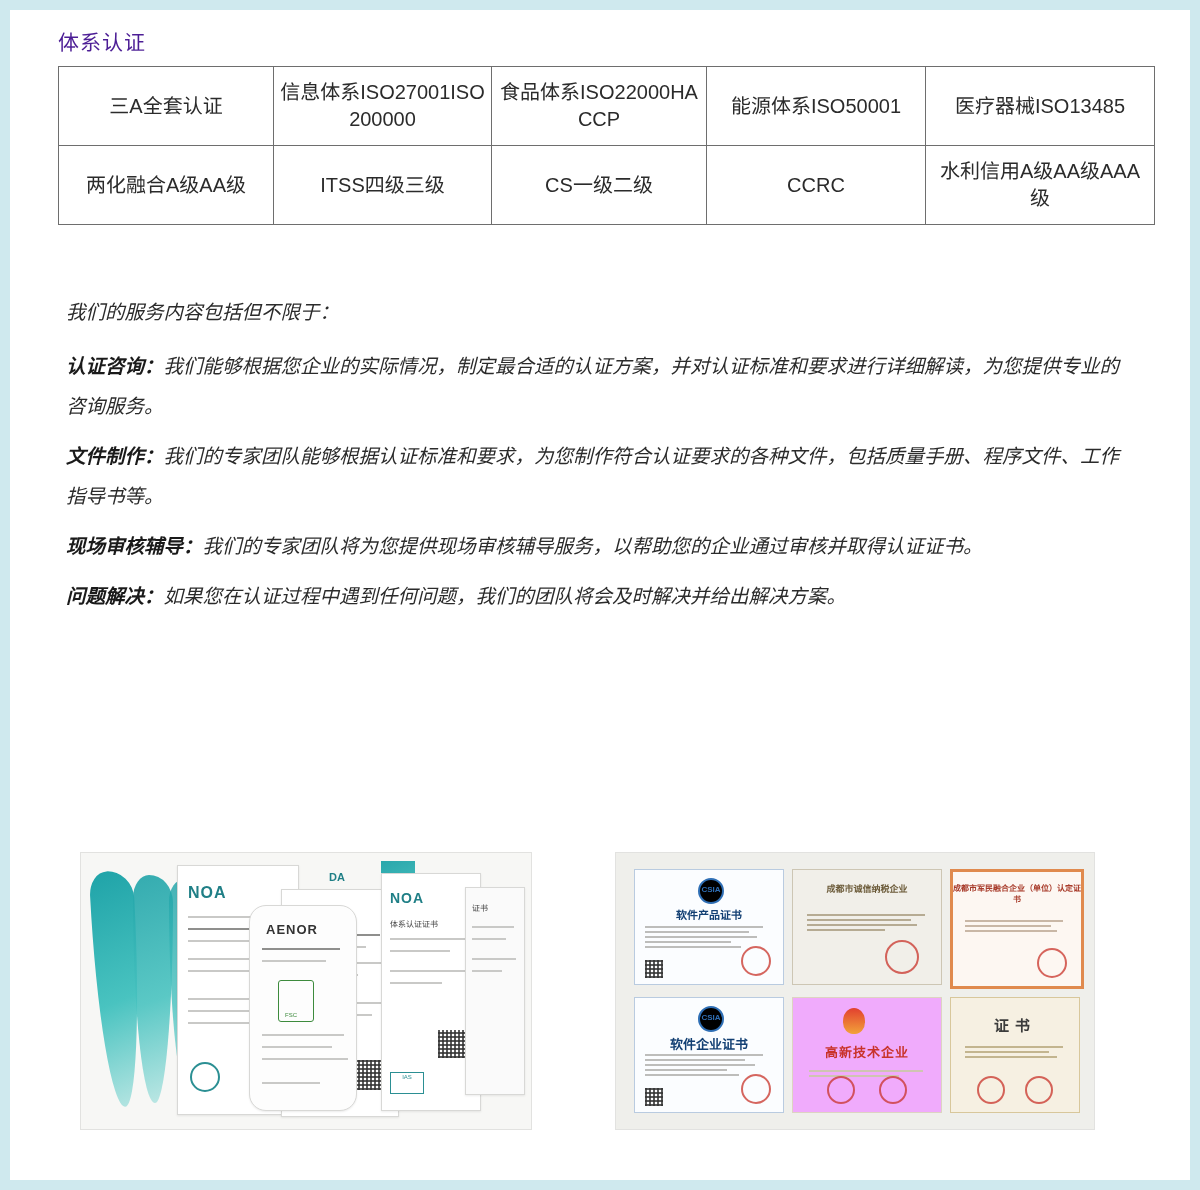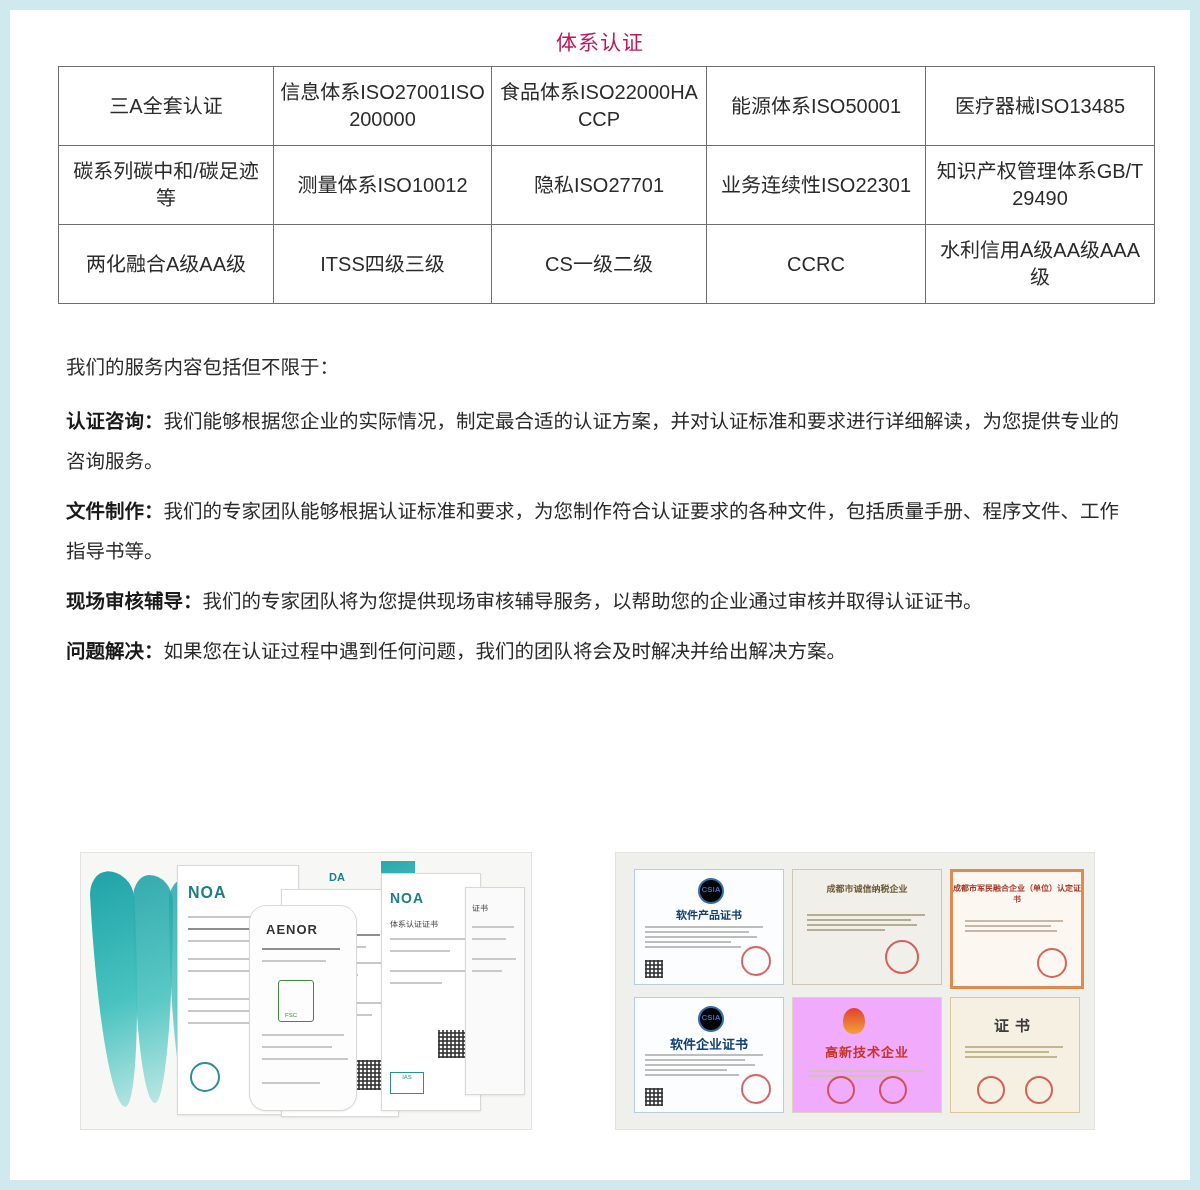--- a/index.html
+++ b/index.html
@@ -26,23 +26,23 @@
   }
   .content {
     position: absolute;
     left: 0; top: 0; right: 0; bottom: 0;
     padding: 8px 48px 0 48px;
     box-sizing: border-box;
   }
 
   
   .table-title {
-    text-align: center;
+    text-align: left;
     font-size: 21px;
-    color: #be185d;
+    color: #4c1d95;
     margin: 8px 0 10px 0;
     letter-spacing: 1px;
   }
   table.cert-table {
     border-collapse: collapse;
     width: 1096px;
     margin: 0 auto;
     table-layout: fixed;
   }
   table.cert-table td {
@@ -57,22 +57,23 @@
     word-break: break-all;
   }
   .col1 { width: 215px; }
   .col2 { width: 218px; }
   .col3 { width: 215px; }
   .col4 { width: 219px; }
   .col5 { width: 229px; }
 
   
   .body-text {
-    margin-top: 44px;
+    margin-top: 68px;
     padding: 0 8px;
+    font-style: italic;
   }
   .para {
     font-size: 19.5px;
     line-height: 2.05;
     color: #2b2b2b;
     margin: 0 0 10px 0;
     text-align: left;
   }
   .para .lead {
     font-weight: bold;
@@ -218,27 +219,20 @@
       </colgroup>
       <tbody>
         <tr>
           <td>三A全套认证</td>
           <td>信息体系ISO27001ISO200000</td>
           <td>食品体系ISO22000HACCP</td>
           <td>能源体系ISO50001</td>
           <td>医疗器械ISO13485</td>
         </tr>
         <tr>
-          <td>碳系列碳中和/碳足迹等</td>
-          <td>测量体系ISO10012</td>
-          <td>隐私ISO27701</td>
-          <td>业务连续性ISO22301</td>
-          <td>知识产权管理体系GB/T29490</td>
-        </tr>
-        <tr>
           <td>两化融合A级AA级</td>
           <td>ITSS四级三级</td>
           <td>CS一级二级</td>
           <td>CCRC</td>
           <td>水利信用A级AA级AAA级</td>
         </tr>
       </tbody>
     </table>
 
     <div class="body-text">

